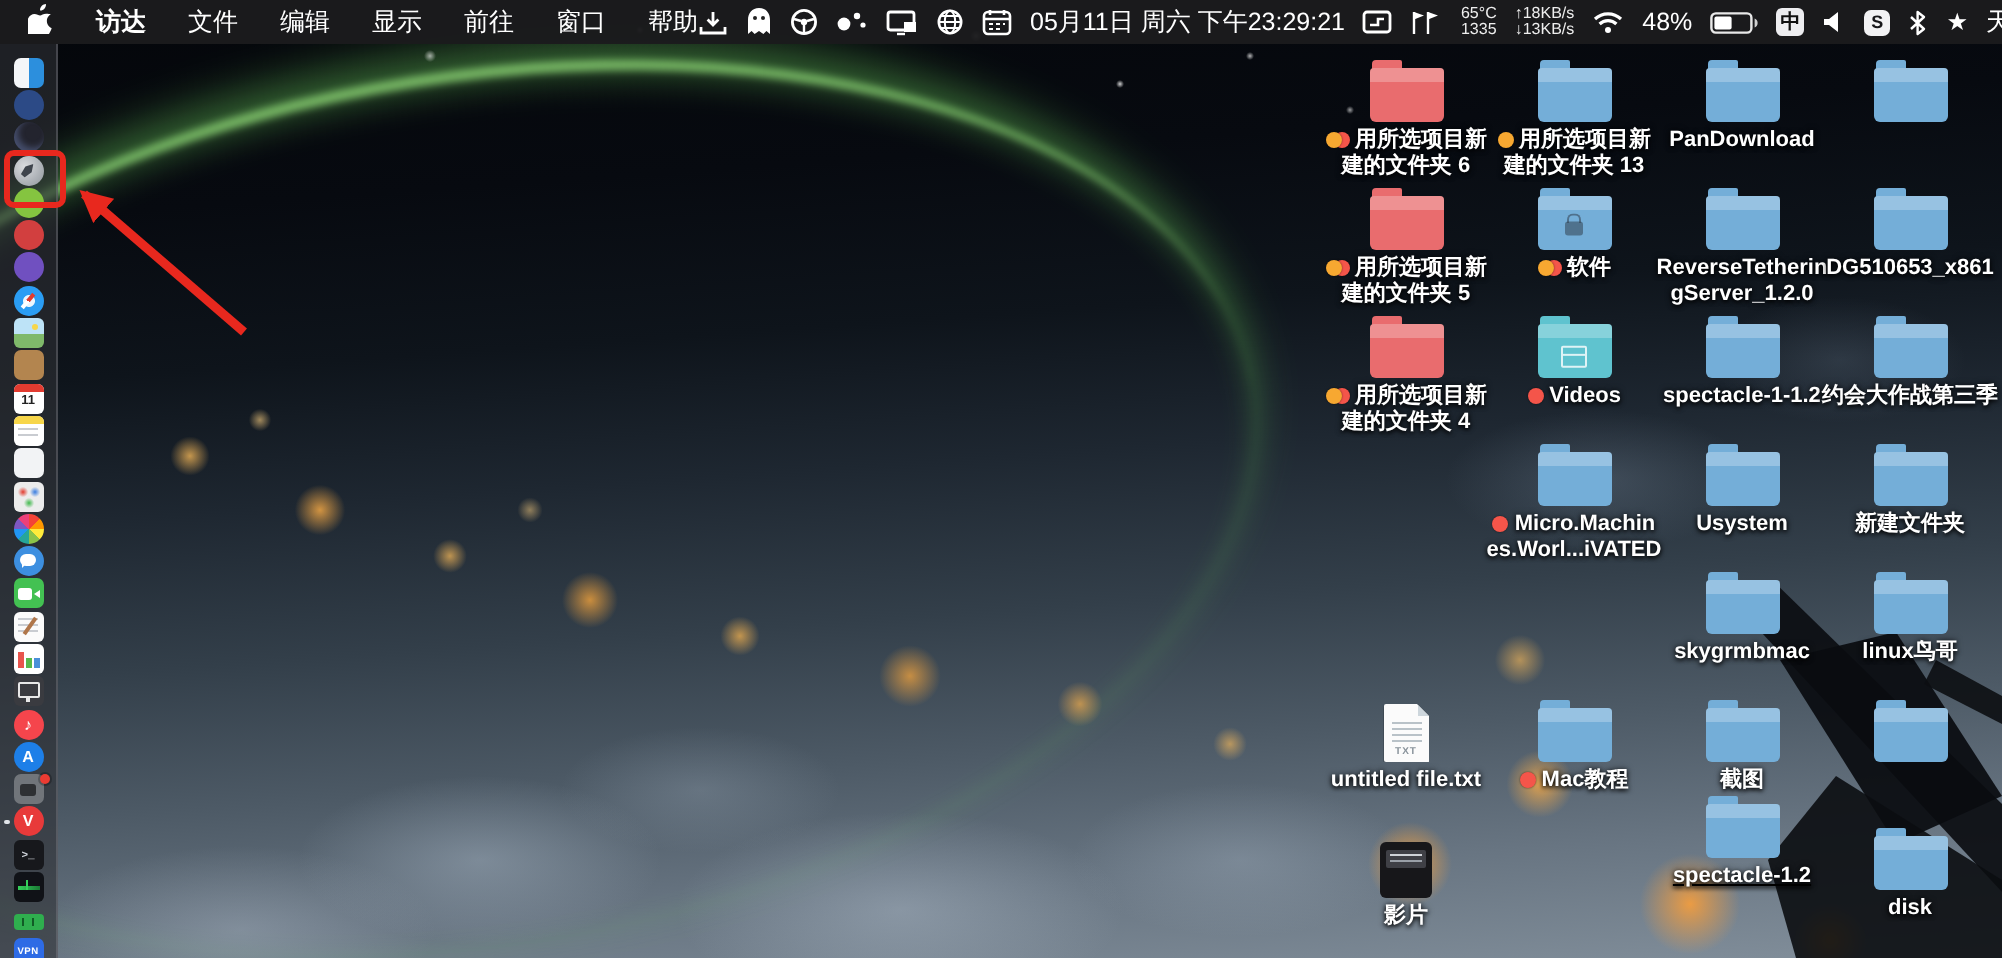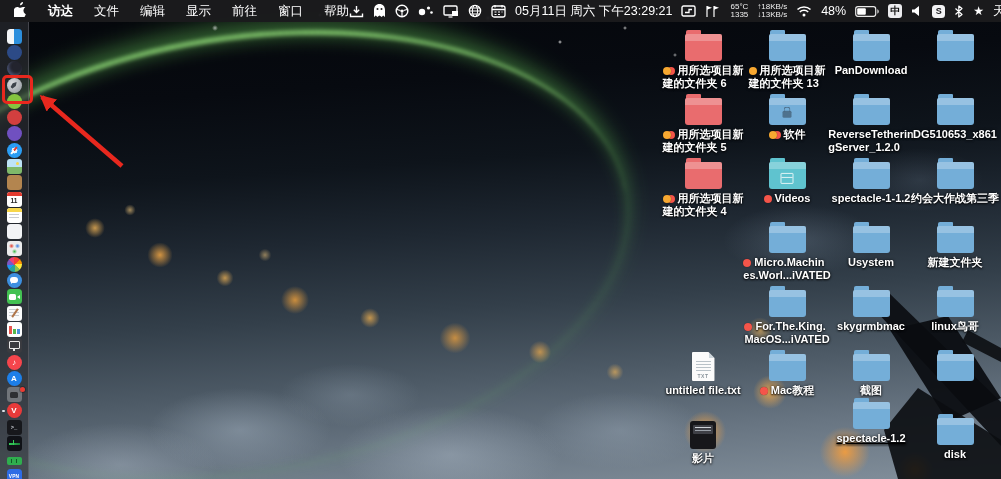--- a/index.html
+++ b/index.html
@@ -159,21 +159,21 @@
     font-weight:bold;letter-spacing:.5px;}
   .ic-box-dark{width:26px;height:28px;background:#17171a;border-radius:3px;}
   .ic-box-dark::before{content:"";position:absolute;left:3px;top:4px;right:3px;height:9px;background:#3f4046;border-radius:1px;}
   .ic-box-dark::after{content:"";position:absolute;left:5px;top:6px;right:5px;height:1px;background:#cfd3d8;box-shadow:0 3px 0 #9aa0a8;}
   .em{position:absolute;left:50%;top:50%;}
   .em-lock{width:9px;height:7px;background:rgba(50,65,80,.55);border-radius:1.5px;transform:translate(-50%,-18%);}
   .em-lock::before{content:"";position:absolute;top:-4px;left:1px;width:5px;height:4px;border:1.5px solid rgba(50,65,80,.55);
     border-bottom:none;border-radius:3px 3px 0 0;}
   .em-cal{width:11px;height:9px;border:1.5px solid rgba(255,255,255,.8);border-radius:1px;transform:translate(-50%,-28%);}
   .em-cal::before{content:"";position:absolute;left:0;right:0;top:3px;height:1.5px;background:rgba(255,255,255,.8);}
-  .dlabel{margin-top:3px;text-align:left;color:#fff;font-size:11px;line-height:12.5px;font-weight:bold;
+  .dlabel{margin-top:3px;text-align:center;color:#fff;font-size:11px;line-height:12.5px;font-weight:bold;
     text-shadow:0 1px 2px rgba(0,0,0,.95),0 0 3px rgba(0,0,0,.7);}
   .dtext{white-space:pre-line;}
   .tag{width:8px;height:8px;border-radius:50%;display:inline-block;vertical-align:-1px;margin-right:3px;
     box-shadow:0 0 1px rgba(0,0,0,.6);}
   .tag:first-child{position:relative;z-index:2;}
   .tag + .tag{margin-left:-7px;}
   .tag-red{background:#f4554a;}
   .tag-orange{background:#f7a831;}
 
   
@@ -509,27 +509,20 @@
           <div class="ic ic-folder-blue"></div>
         </div>
         <div class="dlabel"><span class="dtext">Usystem</span></div>
       </div>
       <div class="dicon" style="left: 907px; top: 220px;">
         <div class="dicn">
           <div class="ic ic-folder-blue"></div>
         </div>
         <div class="dlabel"><span class="dtext">新建文件夹</span></div>
       </div>
-      <div class="dicon" style="left: 739px; top: 284px;">
-        <div class="dicn">
-          <div class="ic ic-folder-blue"></div>
-        </div>
-        <div class="dlabel"><span class="tag tag-red"></span><span class="dtext">For.The.King.
-MacOS...iVATED</span></div>
-      </div>
       <div class="dicon" style="left: 823px; top: 284px;">
         <div class="dicn">
           <div class="ic ic-folder-blue"></div>
         </div>
         <div class="dlabel"><span class="dtext">skygrmbmac</span></div>
       </div>
       <div class="dicon" style="left: 907px; top: 284px;">
         <div class="dicn">
           <div class="ic ic-folder-blue"></div>
         </div>

